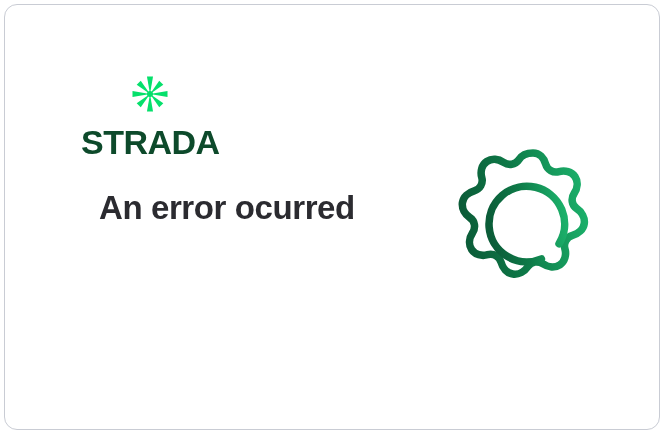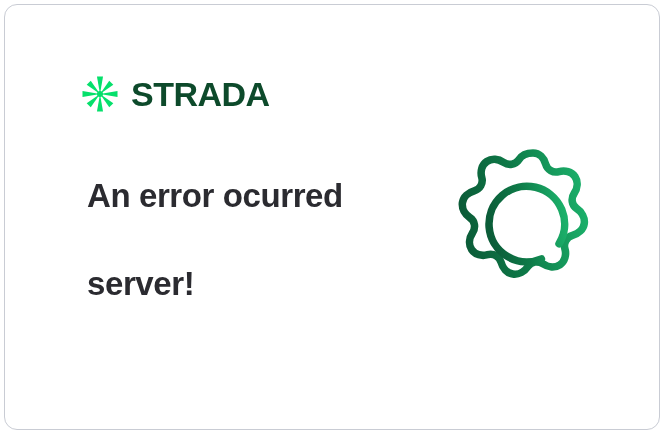--- a/index.html
+++ b/index.html
@@ -30,20 +30,21 @@
   }
 
   
   .brand {
     position: absolute;
     left: 76px;
     top: 70px;
     display: flex;
     align-items: center;
     gap: 12px;
+    flex-direction: column;
   }
   .brand-mark {
     width: 38px;
     height: 38px;
     display: block;
     flex: none;
   }
   .brand-word {
     font-family: "Liberation Sans", sans-serif;
     font-size: 34px;
@@ -53,21 +54,21 @@
     line-height: 1;
     white-space: nowrap;
   }
 
   
   .headline {
     position: absolute;
     left: 78px;
     top: 165px;
     width: 300px;
-    margin: 4px;
+    margin: 16px;
     font-family: "Liberation Sans", sans-serif;
     font-size: 33px;
     font-weight: 700;
     line-height: 1.33;
     letter-spacing: -0.4px;
     color: #2b2b30;
   }
 
   
   .gear-art {
@@ -110,21 +111,20 @@
         </g>
       </svg>
     </span>
 
     <span class="brand-word">STRADA</span>
   </div>
 
   <h1 class="headline">
     <span>An error ocurred</span><br>
     <br>
-    <span>server!</span>
   </h1>
 
   <div class="gear-art">
     <svg viewBox="0 0 200 200" aria-hidden="true">
       <defs>
         <linearGradient id="gearGrad" x1="0" y1="0.5" x2="1" y2="0.35">
           <stop offset="0%" stop-color="#0b5c38"></stop>
           <stop offset="45%" stop-color="#0e7a48"></stop>
           <stop offset="100%" stop-color="#1bb06a"></stop>
         </linearGradient>

